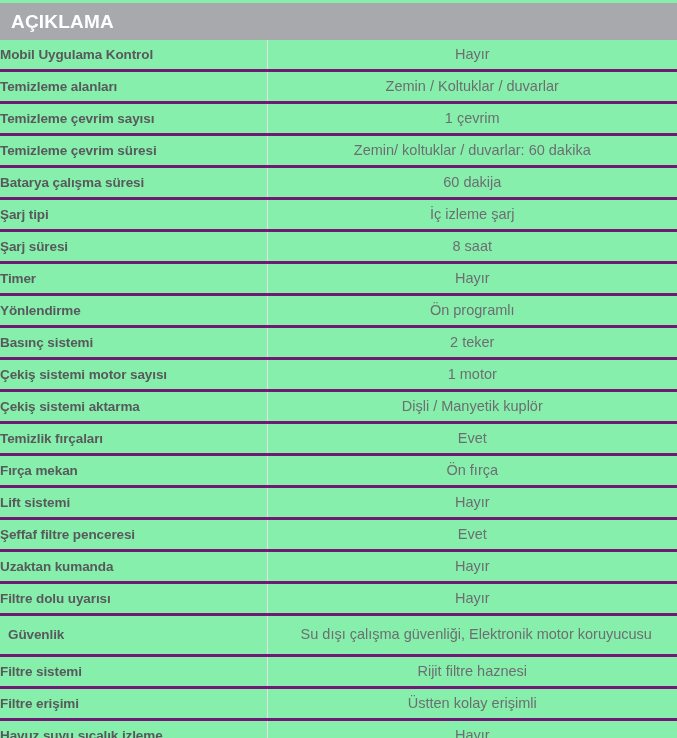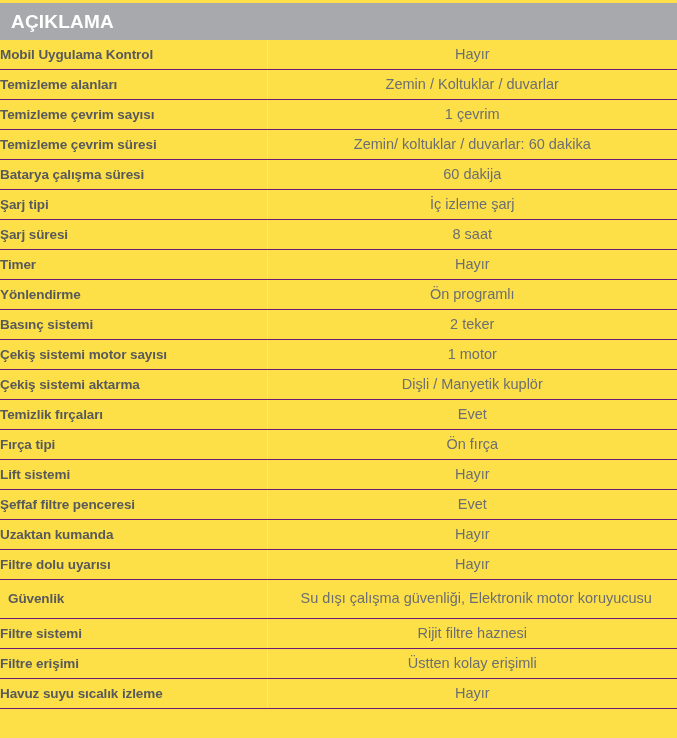--- a/index.html
+++ b/index.html
@@ -12,21 +12,21 @@
     height: 738px;
     overflow: hidden;
     font-family: "Liberation Sans", "DejaVu Sans", sans-serif;
     -webkit-font-smoothing: antialiased;
   }
 
   #spec-sheet {
     width: 677px;
     height: 738px;
     position: relative;
-    background: #fde047;
+    background: #86efac;
     box-sizing: border-box;
     padding-top: 3px;
   }
 
   
   .header-band {
     height: 37px;
     background: #a7a9ac;
     display: flex;
     align-items: center;
@@ -45,21 +45,21 @@
   
   .spec-table {
     width: 677px;
     border-collapse: collapse;
     table-layout: fixed;
   }
   .spec-table col.c-label { width: 267px; }
   .spec-table col.c-value { width: 410px; }
 
   .spec-row > td {
-    border-bottom: 1px solid #701a75;
+    border-bottom: 3px solid #701a75;
     padding: 0;
     vertical-align: middle;
   }
 
   .cell-label {
     padding: 5px 8px 6px 11px;
     font-size: 13.5px;
     font-weight: bold;
     color: #58595b;
     line-height: 16px;
@@ -152,21 +152,21 @@
         </tr>
         <tr class="spec-row single-line">
           <td class="cell-label">Çekiş sistemi aktarma</td>
           <td class="cell-value">Dişli / Manyetik kuplör</td>
         </tr>
         <tr class="spec-row single-line">
           <td class="cell-label">Temizlik fırçaları</td>
           <td class="cell-value">Evet</td>
         </tr>
         <tr class="spec-row single-line">
-          <td class="cell-label">Fırça tipi</td>
+          <td class="cell-label">Fırça mekan</td>
           <td class="cell-value">Ön fırça</td>
         </tr>
         <tr class="spec-row single-line">
           <td class="cell-label">Lift sistemi</td>
           <td class="cell-value">Hayır</td>
         </tr>
         <tr class="spec-row single-line">
           <td class="cell-label">Şeffaf filtre penceresi</td>
           <td class="cell-value">Evet</td>
         </tr>

